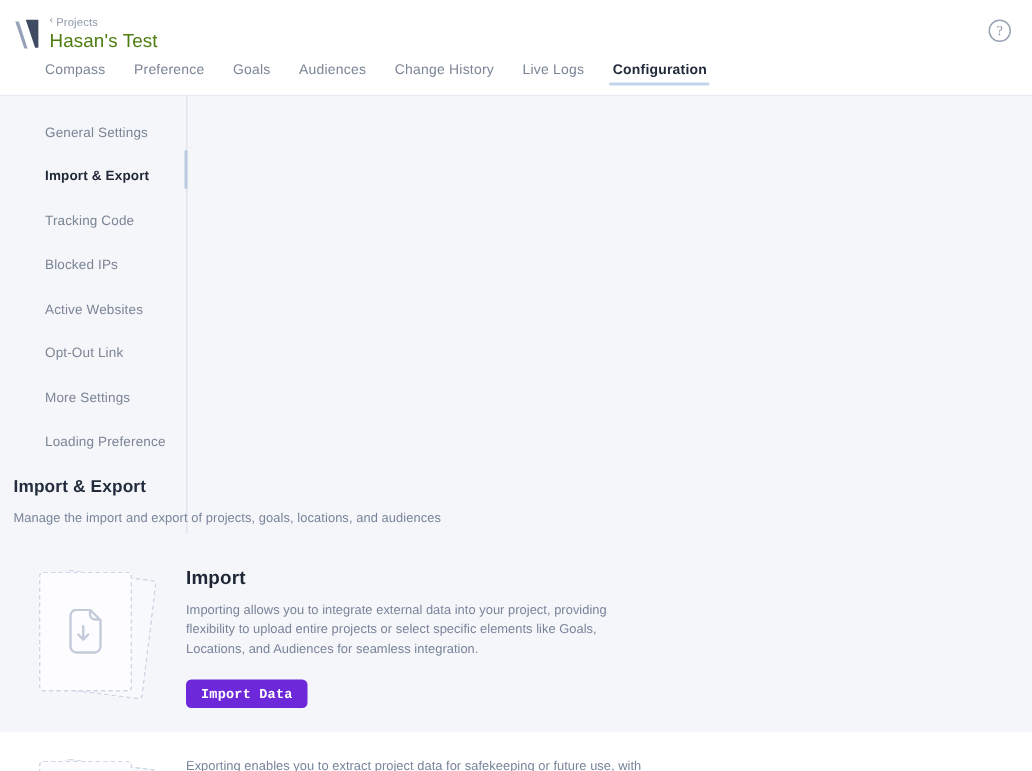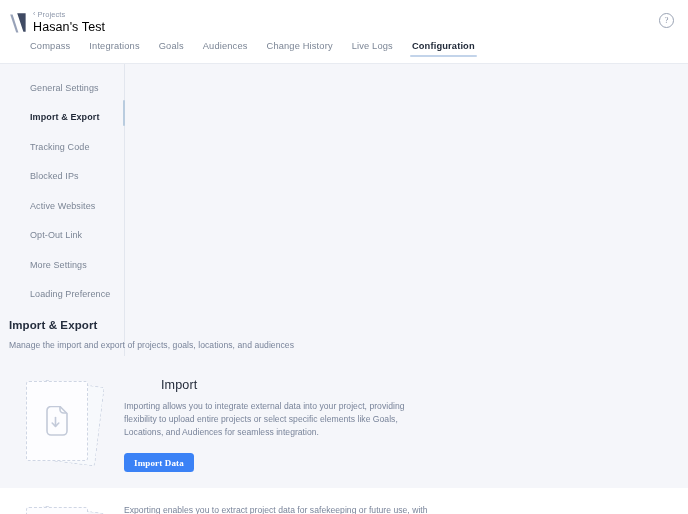--- a/index.html
+++ b/index.html
@@ -59,21 +59,21 @@
   .breadcrumb .chev {
     font-size: 7px;
     color: #8e98ab;
     line-height: 1;
     position: relative;
     top: -0.5px;
   }
 
   .project-title {
     font-size: 12.5px;
-    color: #000000;
+    color: #4d7c0f;
     font-weight: 400;
     letter-spacing: .1px;
   }
 
   .topbar-right {
     margin-left: auto;
     display: flex;
     align-items: center;
     gap: 10px;
   }
@@ -271,48 +271,47 @@
   }
 
   
   .sec-body {
     margin-left: 18px;
     padding-top: 2px;
     width: 308px;
   }
   .sec-title {
     font-size: 12.6px;
-    font-weight: normal;
+    font-weight: bold;
     color: #1f2736;
     letter-spacing: .1px;
     margin-bottom: 8px;
-    margin-left: 37px;
   }
   .sec-desc {
     font-size: 8.6px;
     line-height: 13.2px;
     color: #79849a;
     letter-spacing: .02px;
     margin-bottom: 12px;
   }
 
   .primary-btn {
     display: inline-flex;
     align-items: center;
     justify-content: center;
     height: 19px;
     padding: 0 10px;
-    background: #3b82f6;
+    background: #6d28d9;
     color: #ffffff;
     font-size: 9px;
     font-weight: bold;
     border-radius: 3.5px;
     border: none;
     letter-spacing: .15px;
-    font-family: Liberation Serif, serif;
+    font-family: Liberation Mono, monospace;
   }
 
   .footer-white {
     height: 27px;
     background: #ffffff;
   }
 </style>
 </head>
 <body>
 
@@ -334,21 +333,21 @@
       </div>
     </div>
 
     <div class="topbar-right">
       <div class="help-icon">?</div>
     </div>
   </div>
 
   <div class="tabsbar">
     <div class="tab">Compass</div>
-    <div class="tab">Integrations</div>
+    <div class="tab">Preference</div>
     <div class="tab">Goals</div>
     <div class="tab">Audiences</div>
     <div class="tab">Change History</div>
     <div class="tab">Live Logs</div>
     <div class="tab active">Configuration</div>
   </div>
   <div class="topbar-divider"></div>
 
   <div class="content">
 

